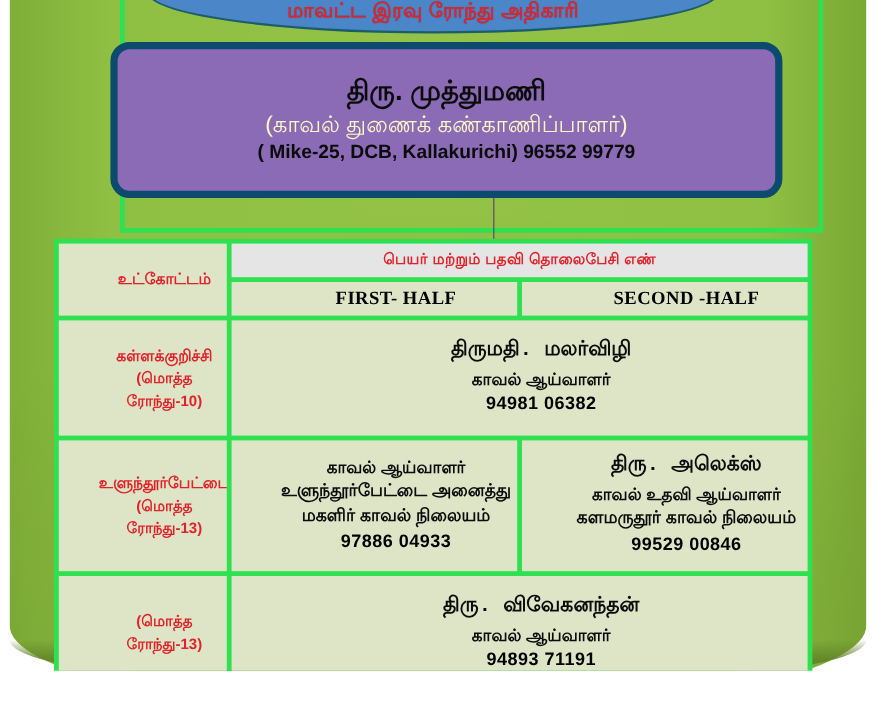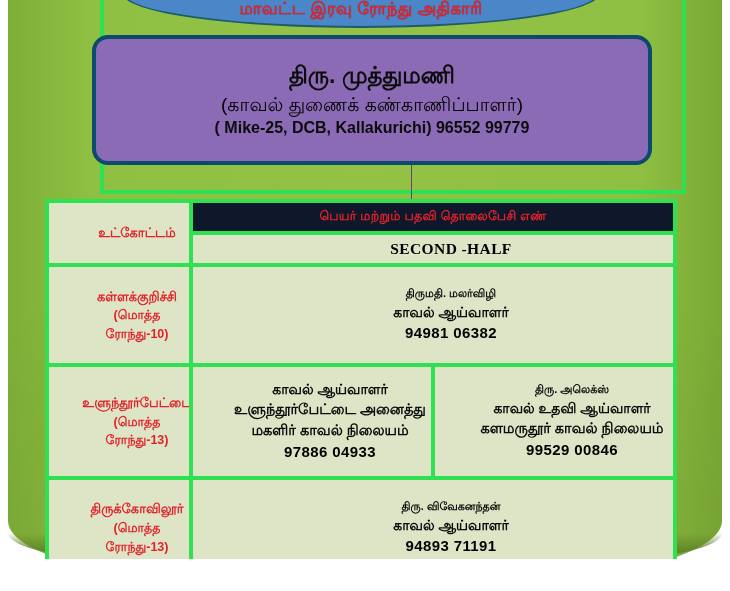--- a/index.html
+++ b/index.html
@@ -42,26 +42,26 @@
   }
   .banner-text{
     color:#E0232B;font-size:16.5px;font-weight:700;letter-spacing:.5px;
     padding-bottom:6px;white-space:nowrap;
     text-shadow:0 0 1px rgba(0,0,0,.25);
   }
 
   
   .officer{
     position:absolute;left:92px;top:35px;width:560px;height:130px;
-    background:#8B6BB5;border:4px solid #0c4a6e;border-radius:16px;
+    background:#8B6BB5;border:6px solid #0c4a6e;border-radius:16px;
     display:flex;flex-direction:column;align-items:center;justify-content:center;
     box-sizing:border-box;
   }
   .officer .l1{font-size:23px;font-weight:700;color:#0B0B0B;line-height:1.2;margin-bottom:3px;}
-  .officer .l2{font-size:19px;font-weight:500;color:#000000;line-height:1.25;margin-bottom:1px;}
+  .officer .l2{font-size:19px;font-weight:500;color:#fef9c3;line-height:1.25;margin-bottom:1px;}
   .officer .l3{font-size:16px;font-weight:700;color:#0B0B0B;line-height:1.25;}
 
   
   .connector{
     position:absolute;left:411px;top:165px;width:1px;height:36px;background:#5C4A6E;
   }
 
   
   .table{
     position:absolute;left:45px;top:199px;width:632px;height:381px;
@@ -75,33 +75,33 @@
     text-align:center;overflow:hidden;padding-left:36px;
   }
   .c-unit{width:140px;flex:0 0 140px;}
   .c-rest{flex:1 1 auto;}
   .c-half{flex:1 1 50%;}
 
   
   .hdr-wrap{display:flex;gap:4px;width:100%;}
   .hdr-left{width:140px;flex:0 0 140px;height:60px;}
   .hdr-right{flex:1 1 auto;display:flex;flex-direction:column;gap:4px;}
-  .hdr-top{height:28px;background:#0f172a;display:flex;align-items:center;justify-content:center;}
+  .hdr-top{height:28px;background:#e5e5e5;display:flex;align-items:center;justify-content:center;}
   .hdr-bot{height:28px;display:flex;gap:4px;}
   .hdr-bot .cell{height:28px;}
 
   .hdr-title{color:#E0232B;font-size:12.5px;font-weight:700;letter-spacing:.3px;}
   .hdr-half{
     font-family:"Liberation Serif","DejaVu Serif",serif;
     font-size:15.5px;font-weight:700;color:#000;letter-spacing:.4px;
   }
   .unit-name{color:#E0232B;font-size:13px;font-weight:700;line-height:1.5;}
   .unit-count{color:#E0232B;font-size:12.5px;font-weight:700;line-height:1.5;}
 
-  .p-name{font-size:11px;font-weight:700;color:#0B0B0B;line-height:1.45;}
+  .p-name{font-size:17px;font-weight:700;color:#0B0B0B;line-height:1.45;font-family:Liberation Mono, monospace;}
   .p-rank{font-size:14px;font-weight:600;color:#0B0B0B;line-height:1.45;}
   .p-station{font-size:14.5px;font-weight:700;color:#0B0B0B;line-height:1.45;}
   .p-phone{font-size:15px;font-weight:700;color:#000;line-height:1.5;letter-spacing:.4px;}
 
   .r1{height:100px;}
   .r2{height:113px;}
   .r3{height:100px;}
 </style>
 </head>
 <body>
@@ -130,20 +130,23 @@
     <div class="hdr-wrap">
       <div class="cell hdr-left">
         <span class="unit-name">உட்கோட்டம்</span>
       </div>
       <div class="hdr-right">
         <div class="hdr-top">
           <span class="hdr-title">பெயர் மற்றும் பதவி தொலைபேசி எண்</span>
         </div>
         <div class="hdr-bot">
           <div class="cell c-half">
+            <span class="hdr-half">FIRST- HALF</span>
+          </div>
+          <div class="cell c-half">
             <span class="hdr-half">SECOND -HALF</span>
           </div>
         </div>
       </div>
     </div>
 
     <div class="trow r1">
       <div class="cell c-unit">
         <span class="unit-name">கள்ளக்குறிச்சி</span>
         <span class="unit-count">(மொத்த  ரோந்து-10)</span>
@@ -168,21 +171,20 @@
       <div class="cell c-half">
         <span class="p-name">திரு.  அலெக்ஸ்</span>
         <span class="p-rank">காவல்  உதவி  ஆய்வாளர்</span>
         <span class="p-station">களமருதூர்  காவல்  நிலையம்</span>
         <span class="p-phone">99529 00846</span>
       </div>
     </div>
 
     <div class="trow r3">
       <div class="cell c-unit">
-        <span class="unit-name">திருக்கோவிலூர்</span>
         <span class="unit-count">(மொத்த  ரோந்து-13)</span>
       </div>
       <div class="cell c-rest">
         <span class="p-name">திரு.  விவேகனந்தன்</span>
         <span class="p-rank">காவல்  ஆய்வாளர்</span>
         <span class="p-phone">94893 71191</span>
       </div>
     </div>
 
   </div>

